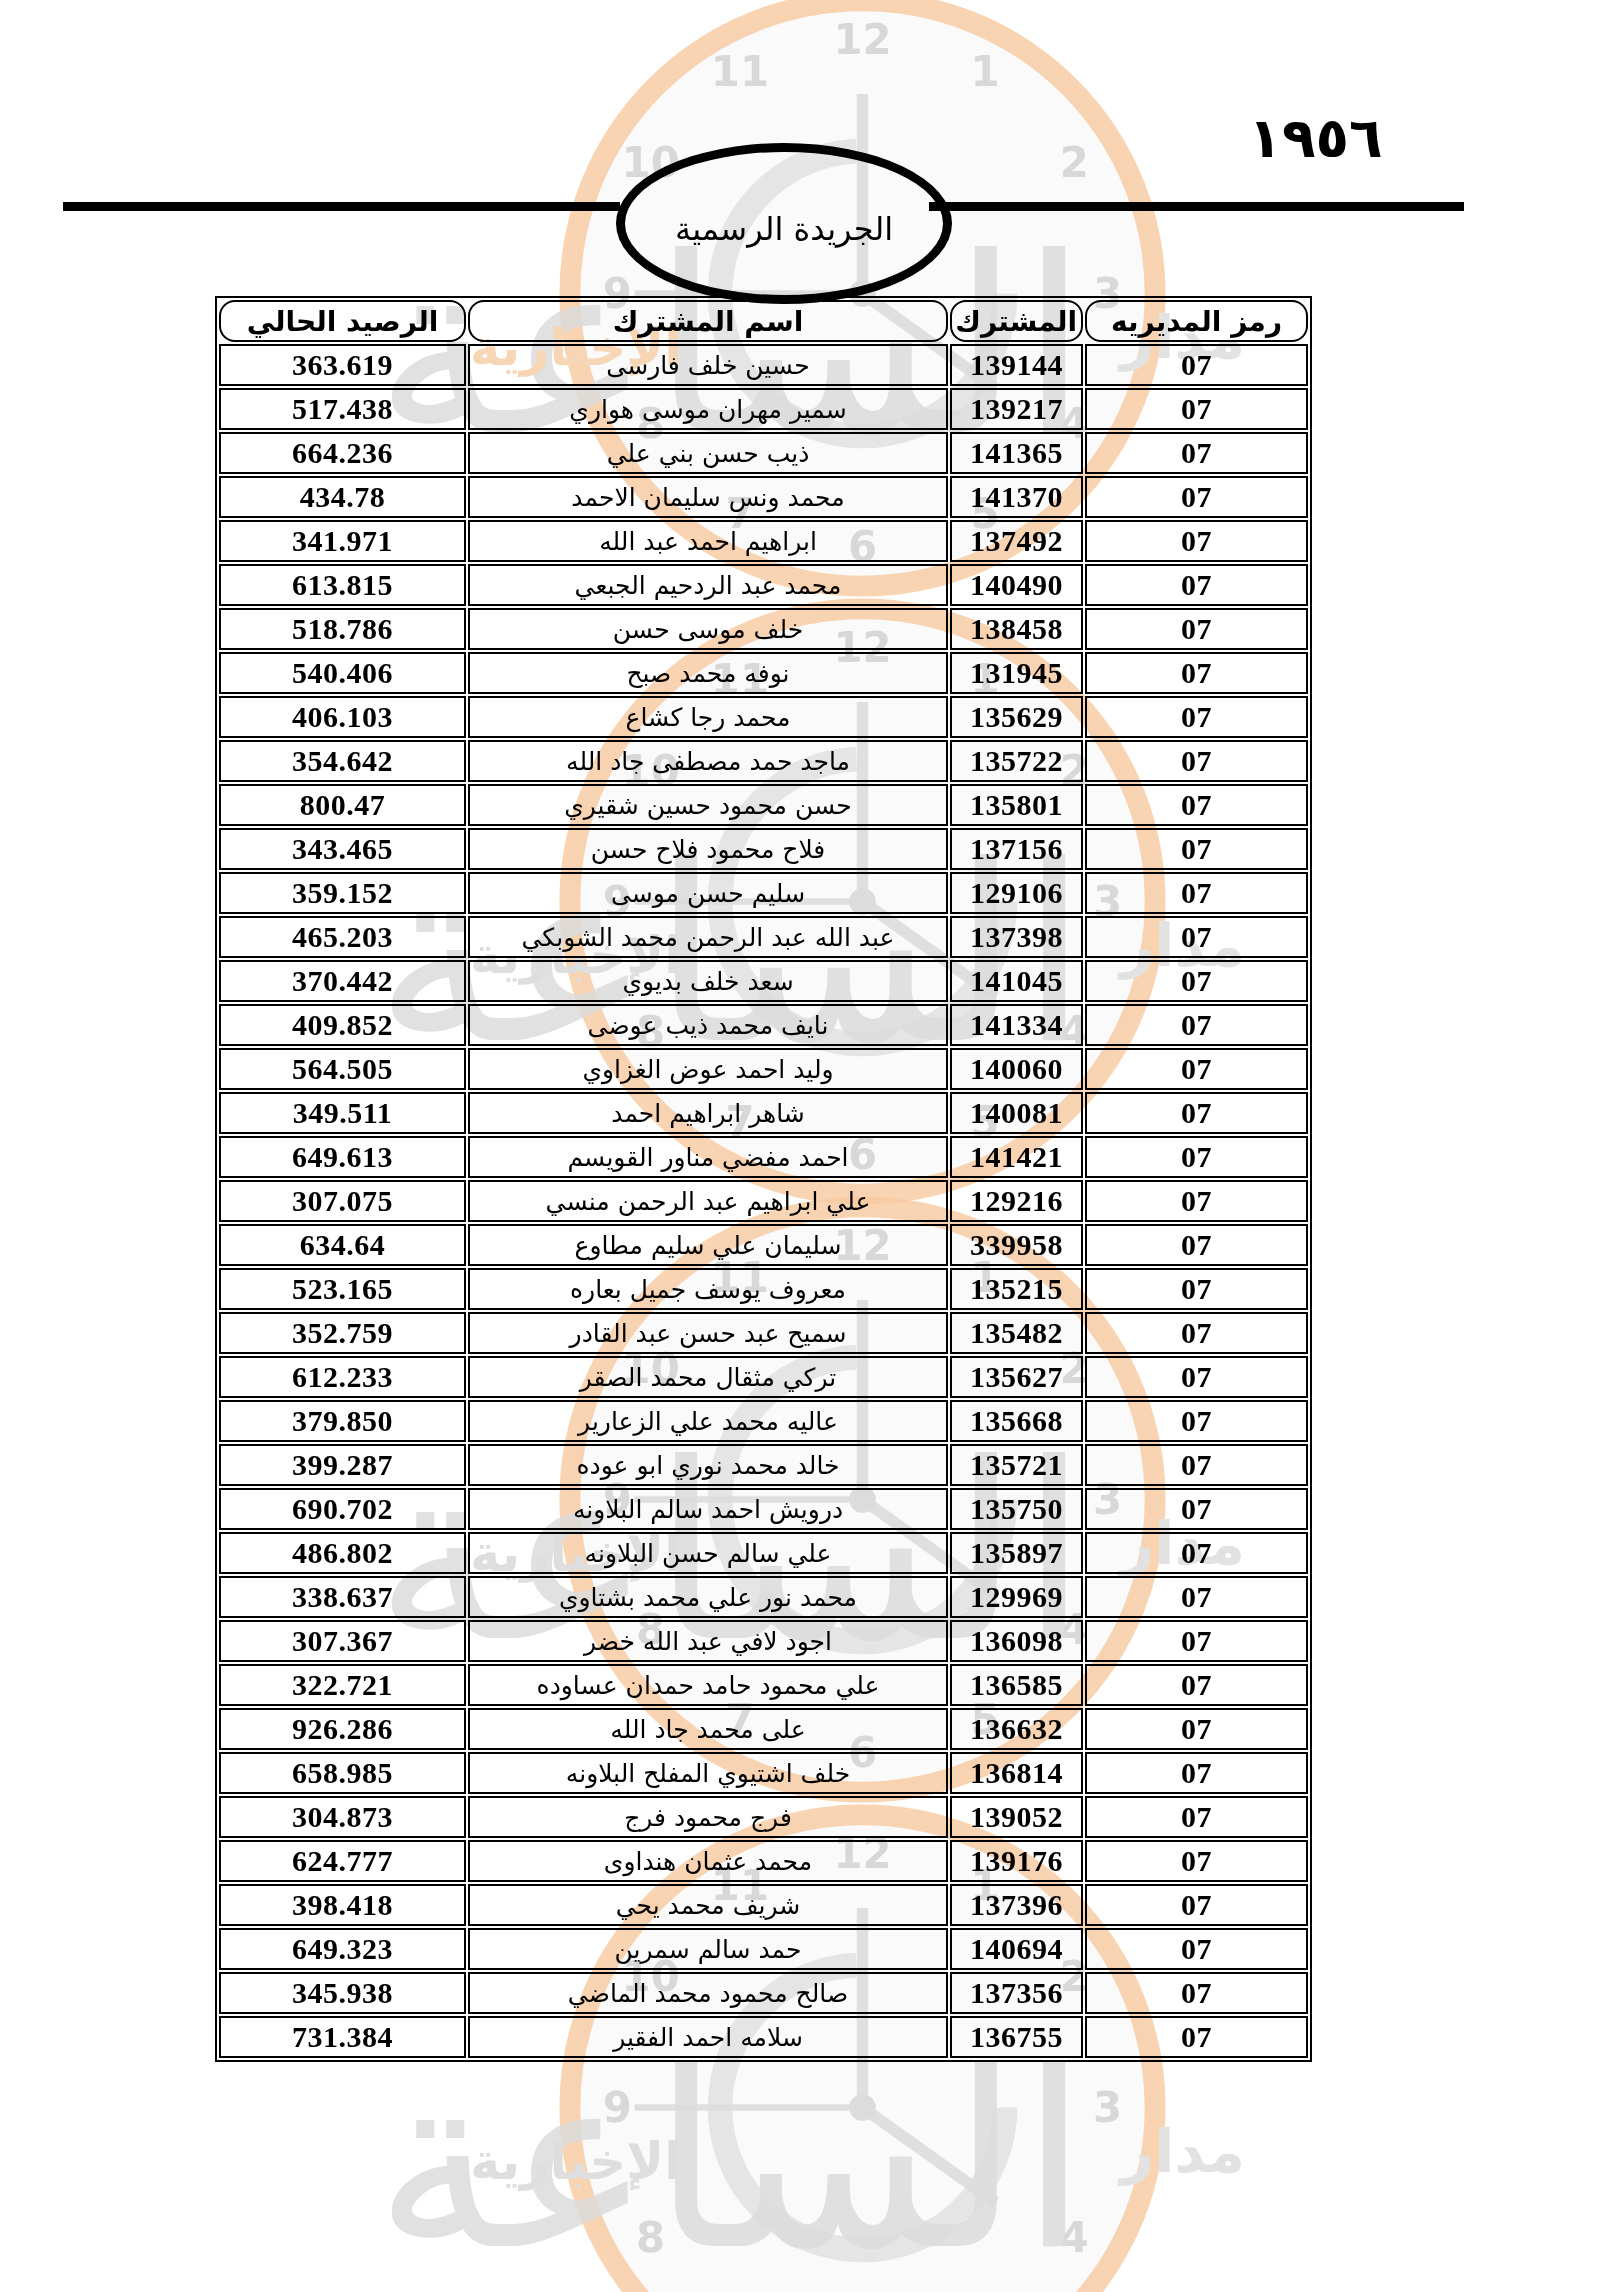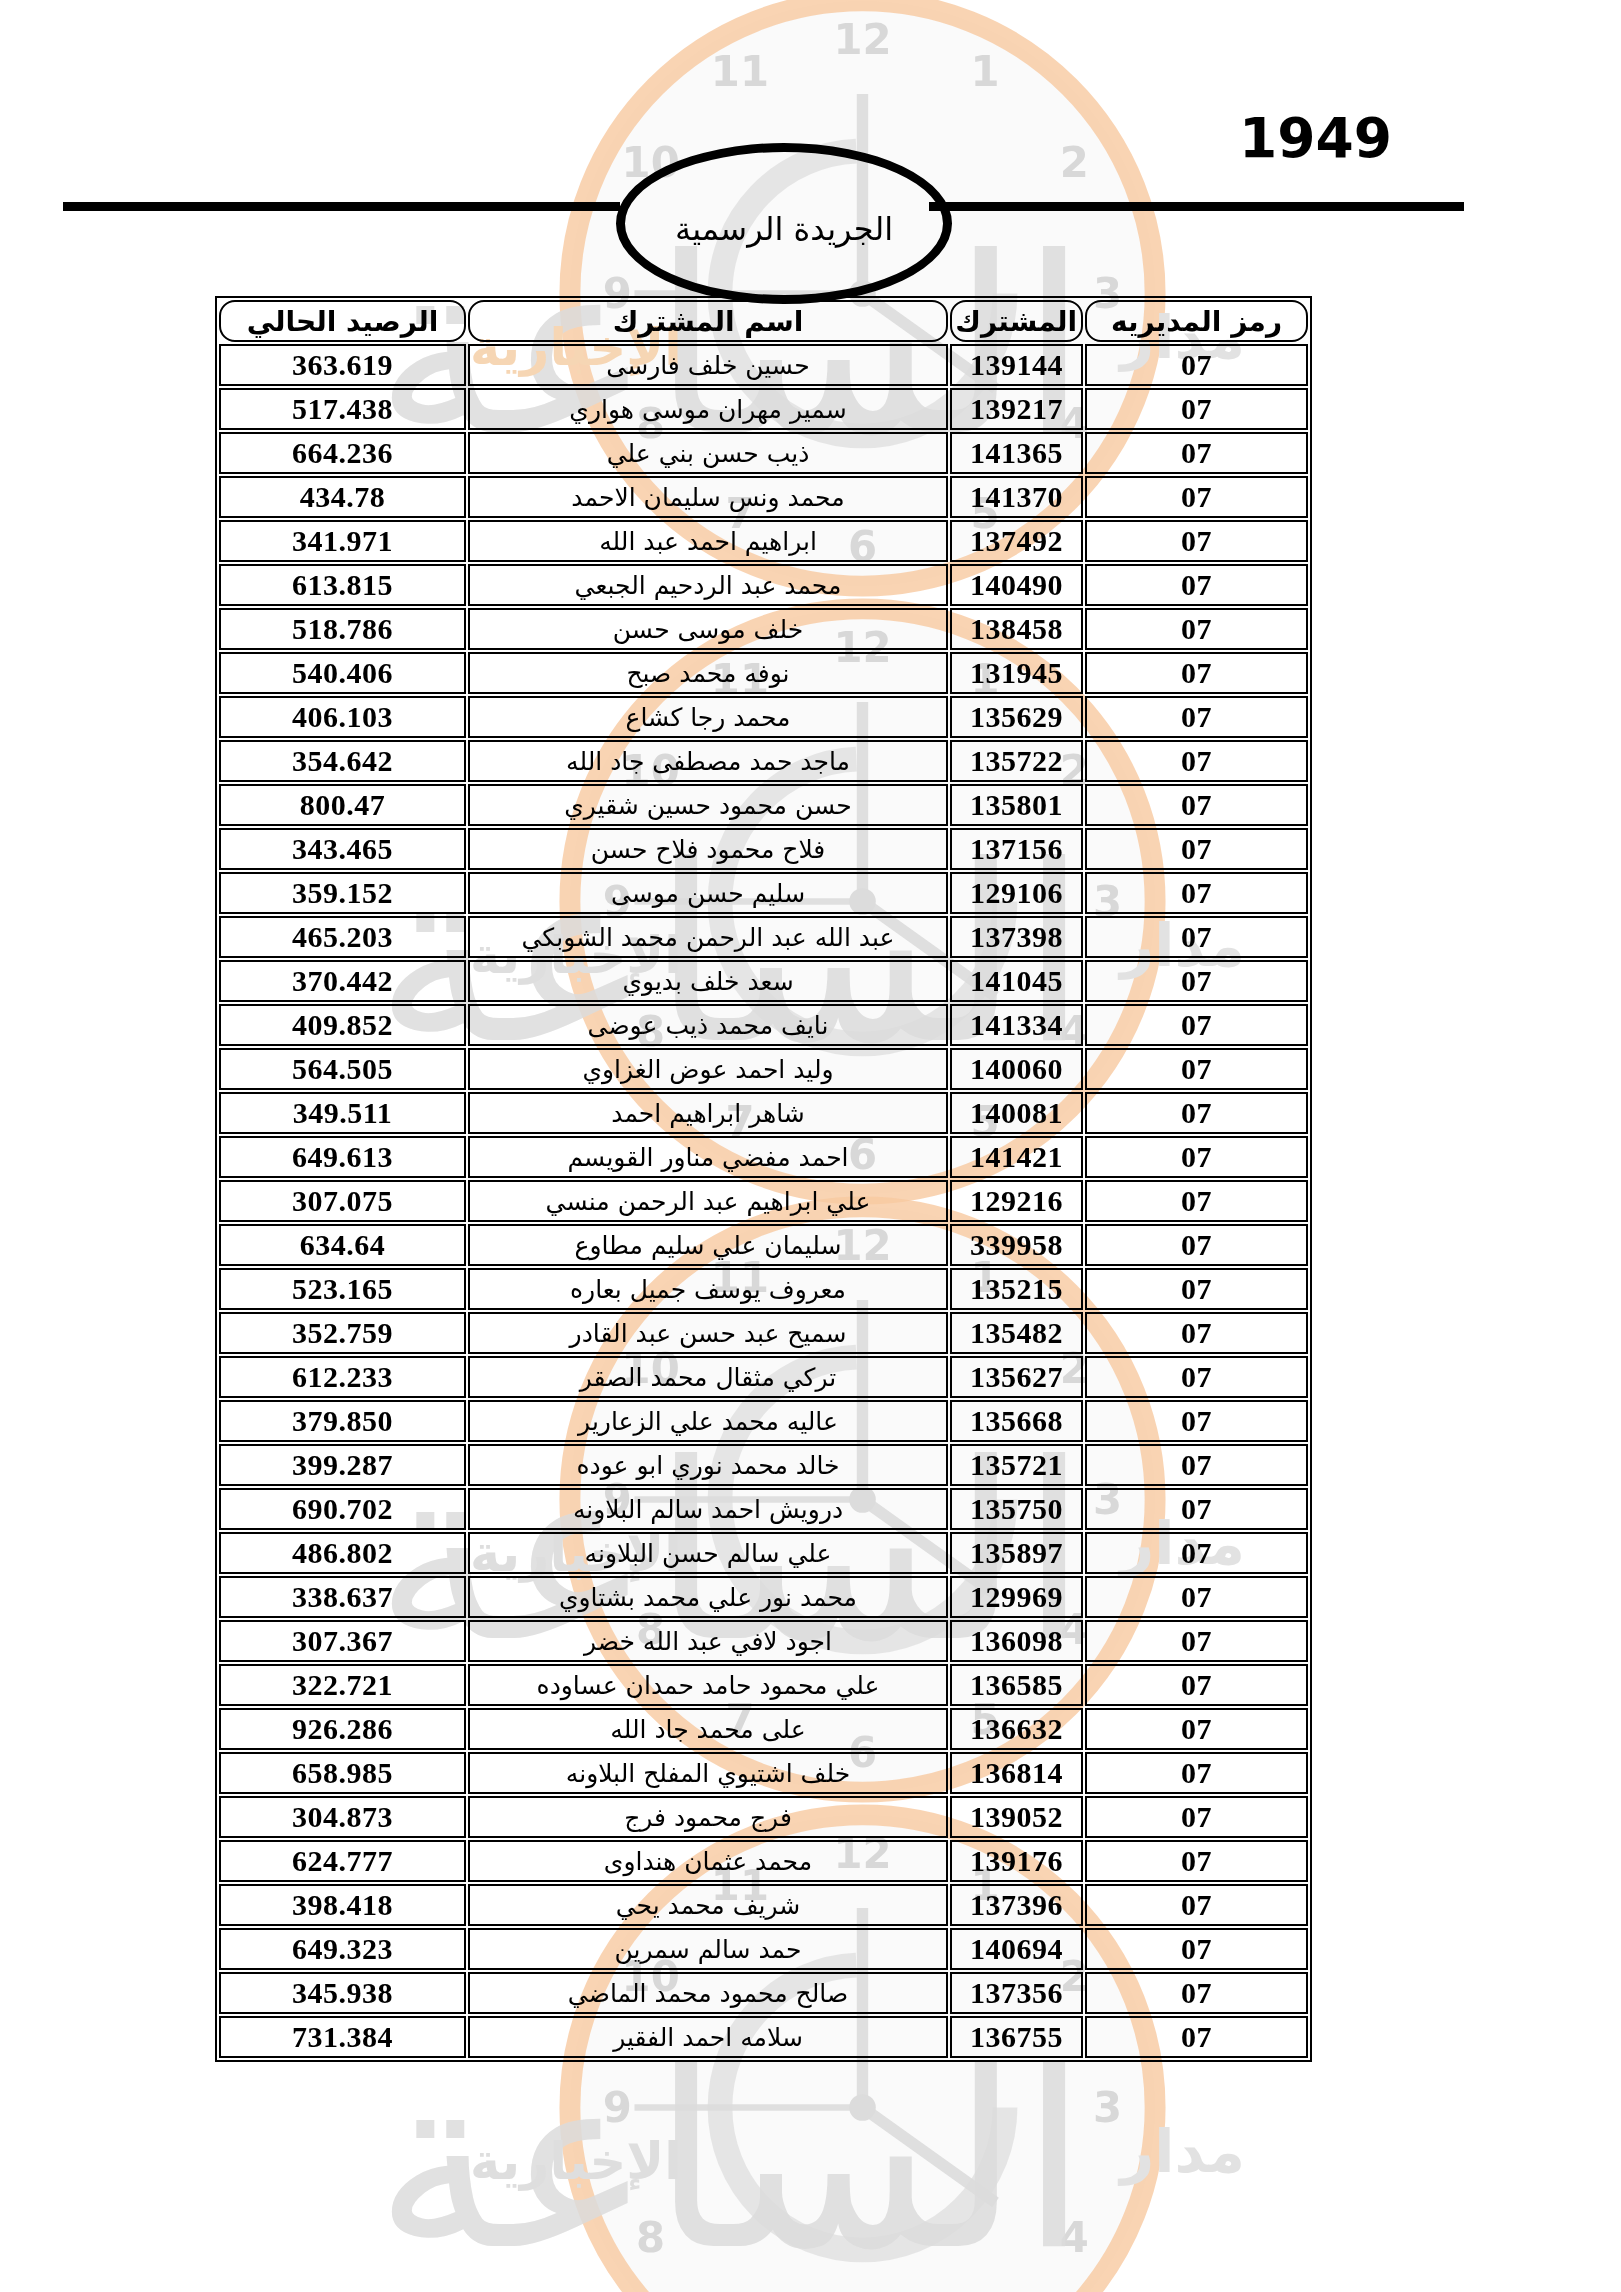--- a/index.html
+++ b/index.html
@@ -189,21 +189,21 @@
         <line x1="90" y1="330" x2="330" y2="330" stroke-width="7"></line>
       </g>
       <circle cx="330" cy="330" r="14" fill="#dcdcdc"></circle>
     </svg>
     <div class="wm-madar">مدار</div>
     <div class="wm-saa">الساعة</div>
     <div class="wm-akhbar">الإخبارية</div>
   </div>
 </div>
 
-<div class="page-number">1949</div>
+<div class="page-number">١٩٥٦</div>
 <div class="rule rule-left"></div>
 <div class="rule rule-right"></div>
 <div class="banner-oval">
   <span>الجريدة الرسمية</span>
 </div>
 
 <table class="gazette">
   <colgroup>
     <col class="c-code">
       <col class="c-sub">

